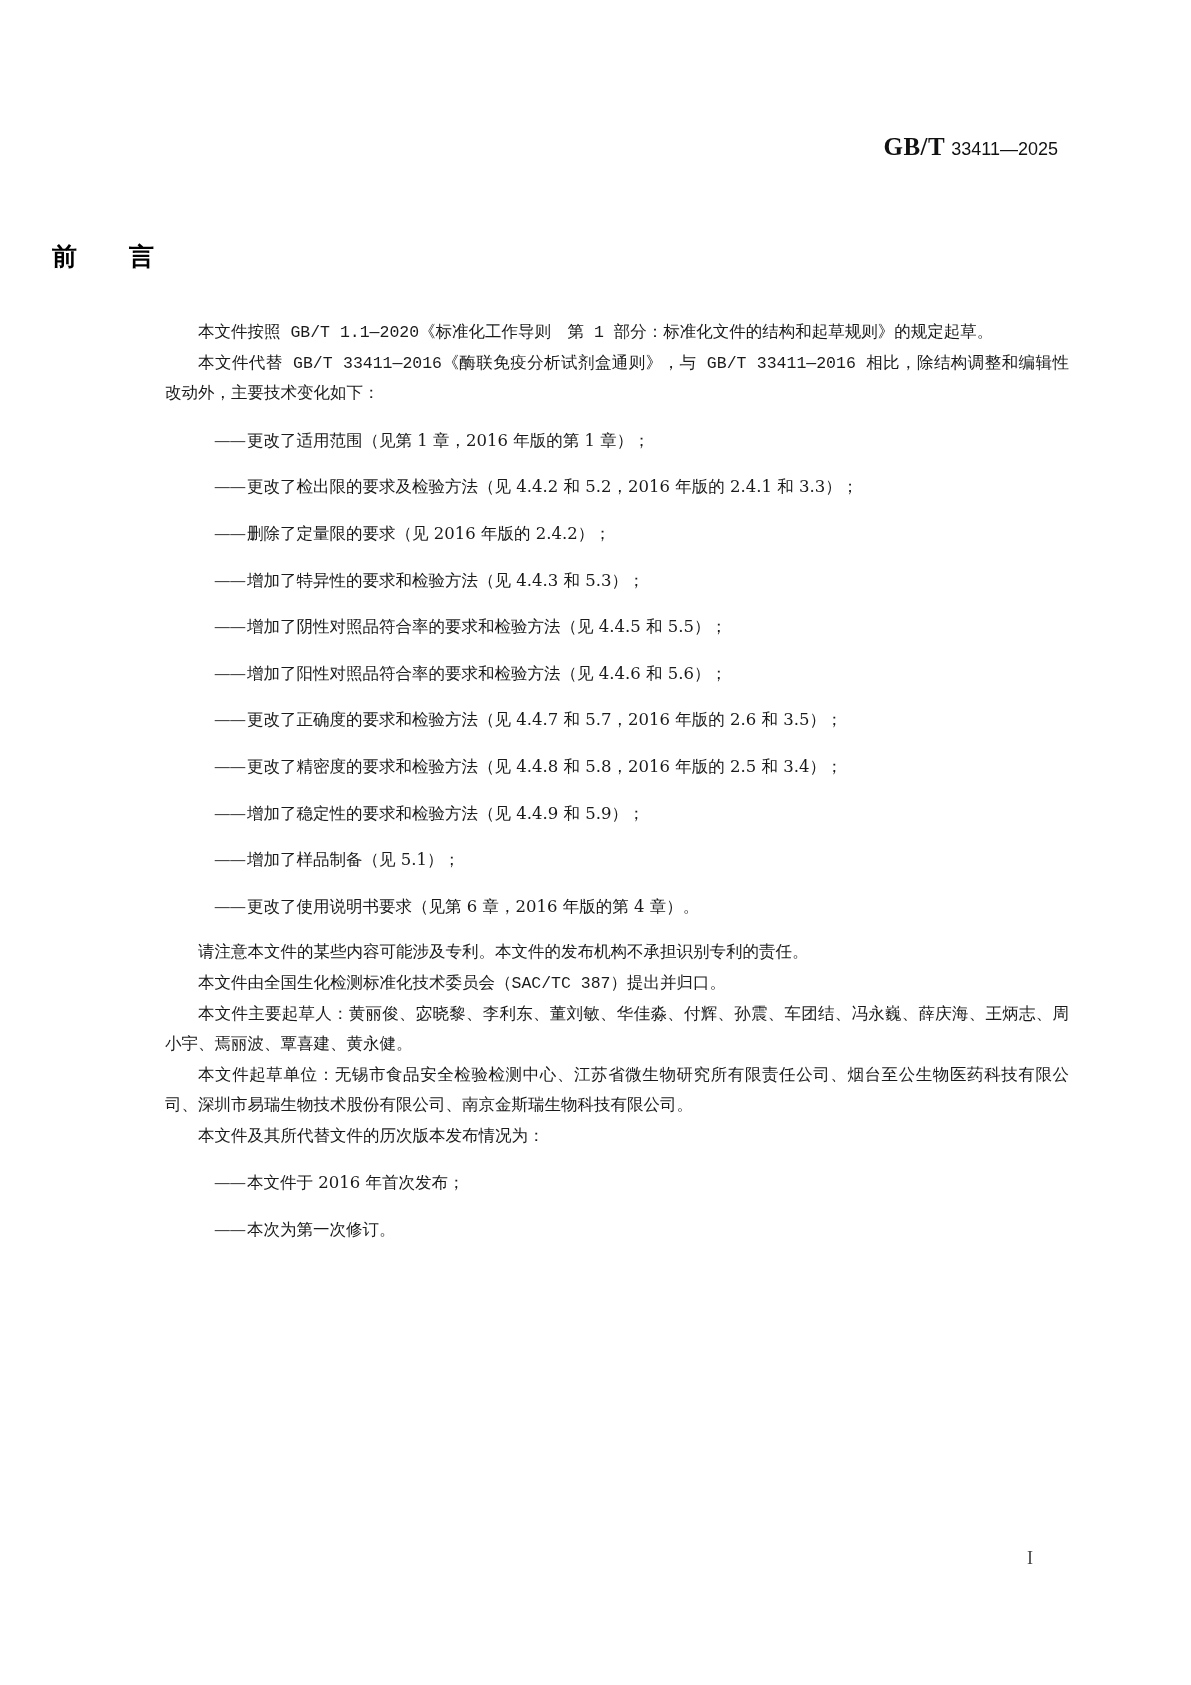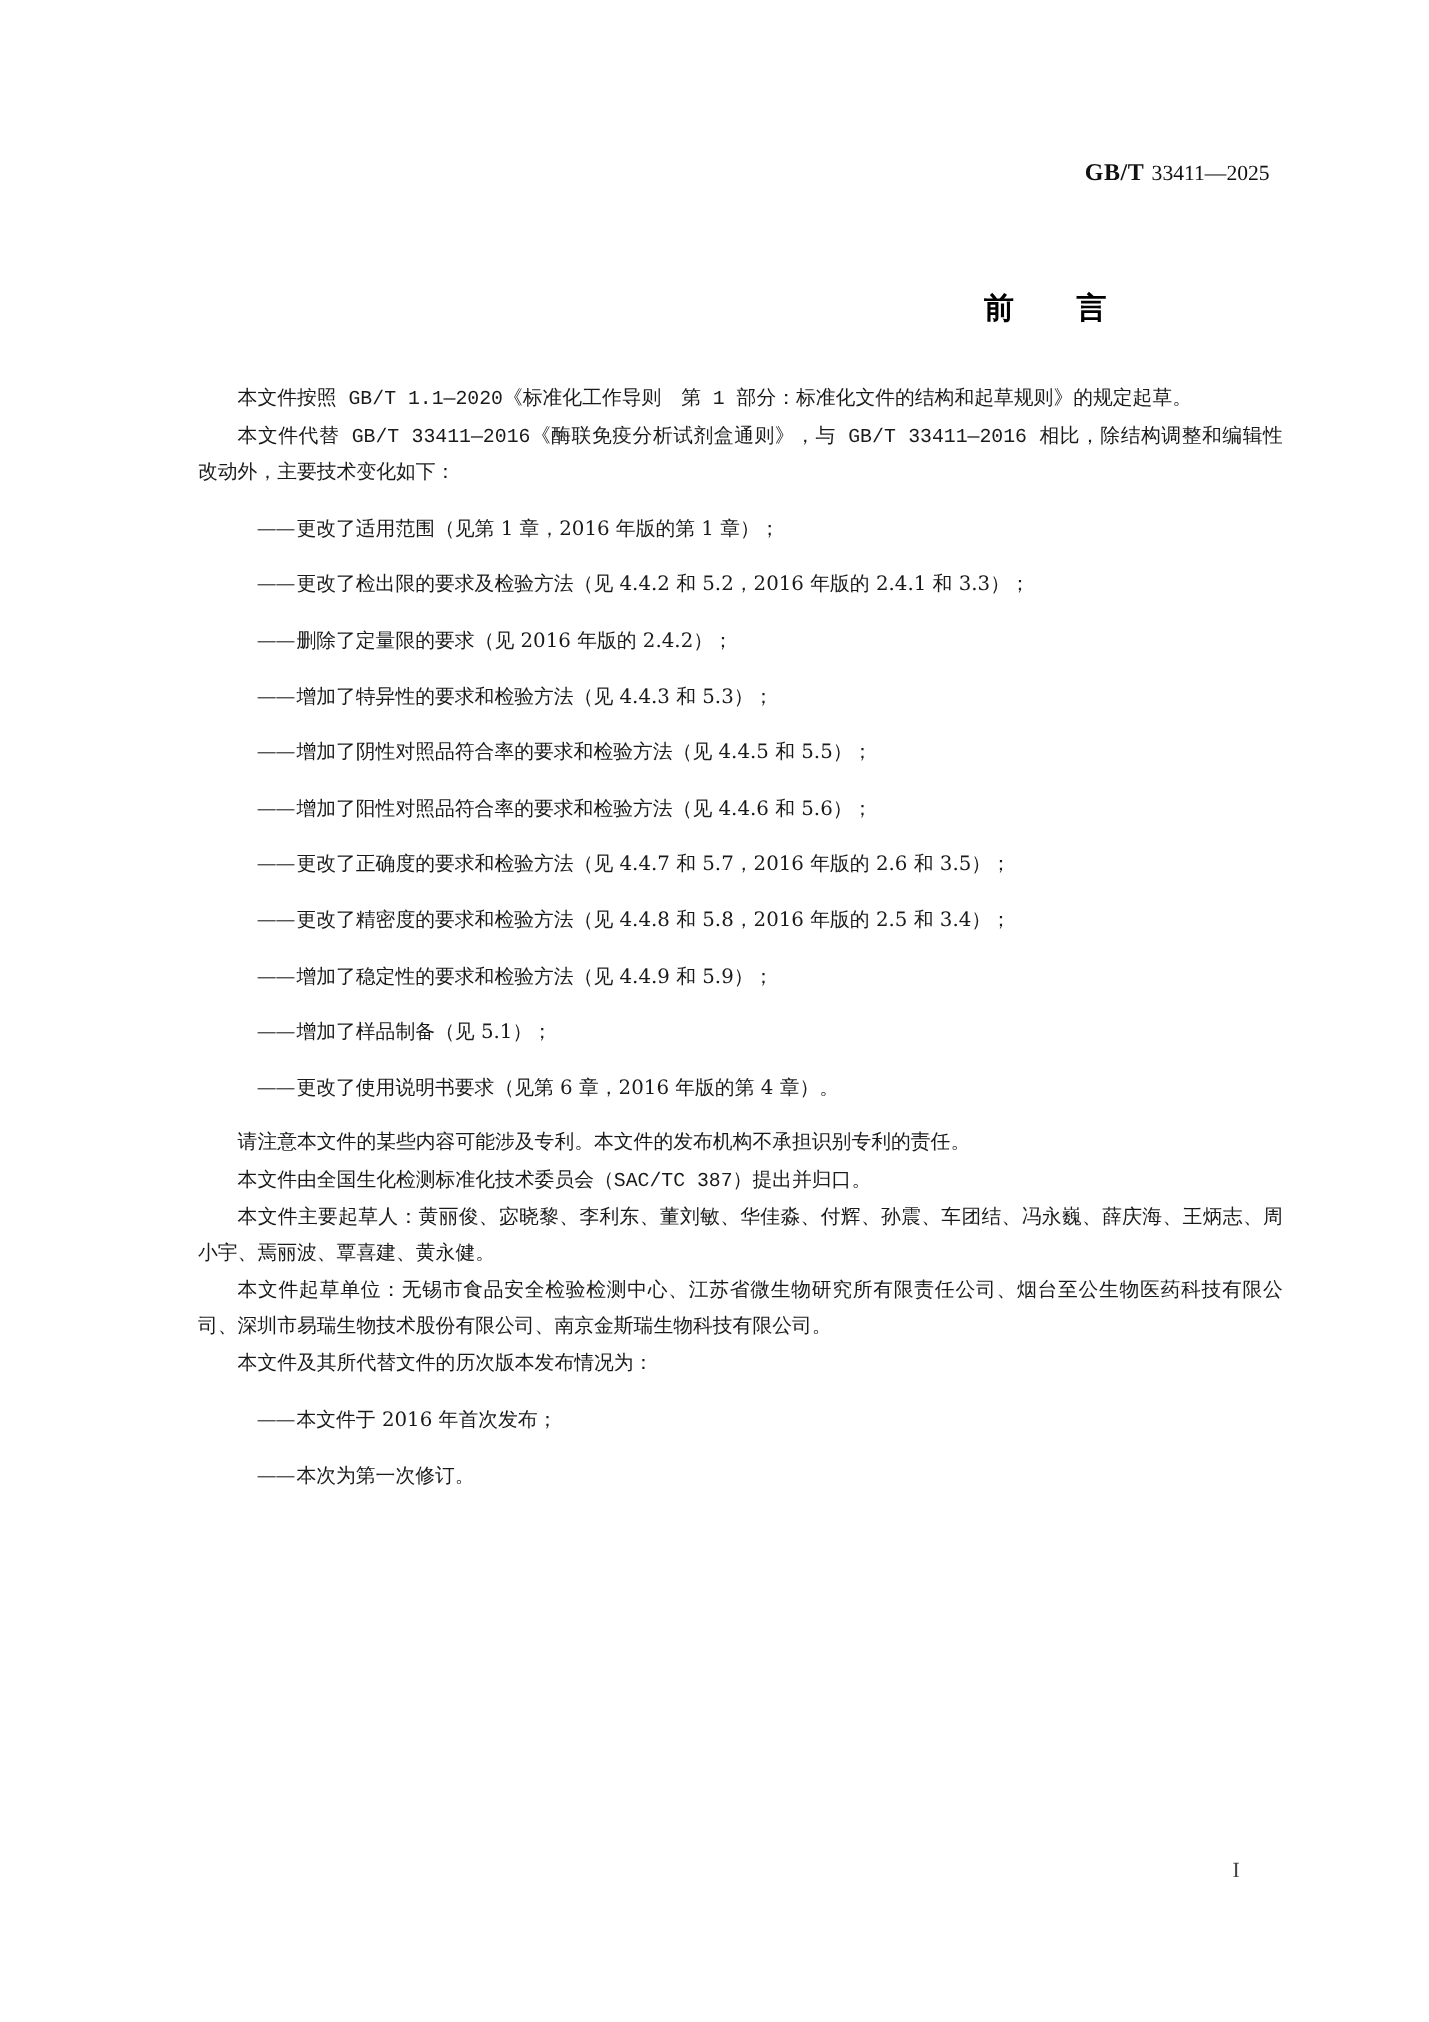--- a/index.html
+++ b/index.html
@@ -19,34 +19,34 @@
       position: absolute;
       top: 133px;
       right: 133px;
       font-size: 17px;
       white-space: nowrap;
       color: #111;
     }
     .doc-id .prefix {
       font-family: "Liberation Serif", serif;
       font-weight: bold;
-      font-size: 20px;
+      font-size: 25px;
       letter-spacing: 0.5px;
     }
     .doc-id .num {
-      font-family: Liberation Serif, serif;
+      font-family: Liberation Sans, sans-serif;
       font-size: 18px;
       margin-left: 6px;
     }
     .title {
       position: absolute;
       top: 240px;
       left: 0;
       width: 974px;
-      text-align: right;
+      text-align: left;
       font-family: "DejaVu Sans", sans-serif;
       font-weight: bold;
       font-size: 25px;
       letter-spacing: 52px;
       text-indent: 52px;
       color: #000;
     }
     .body-text {
       position: absolute;
       top: 318px;

